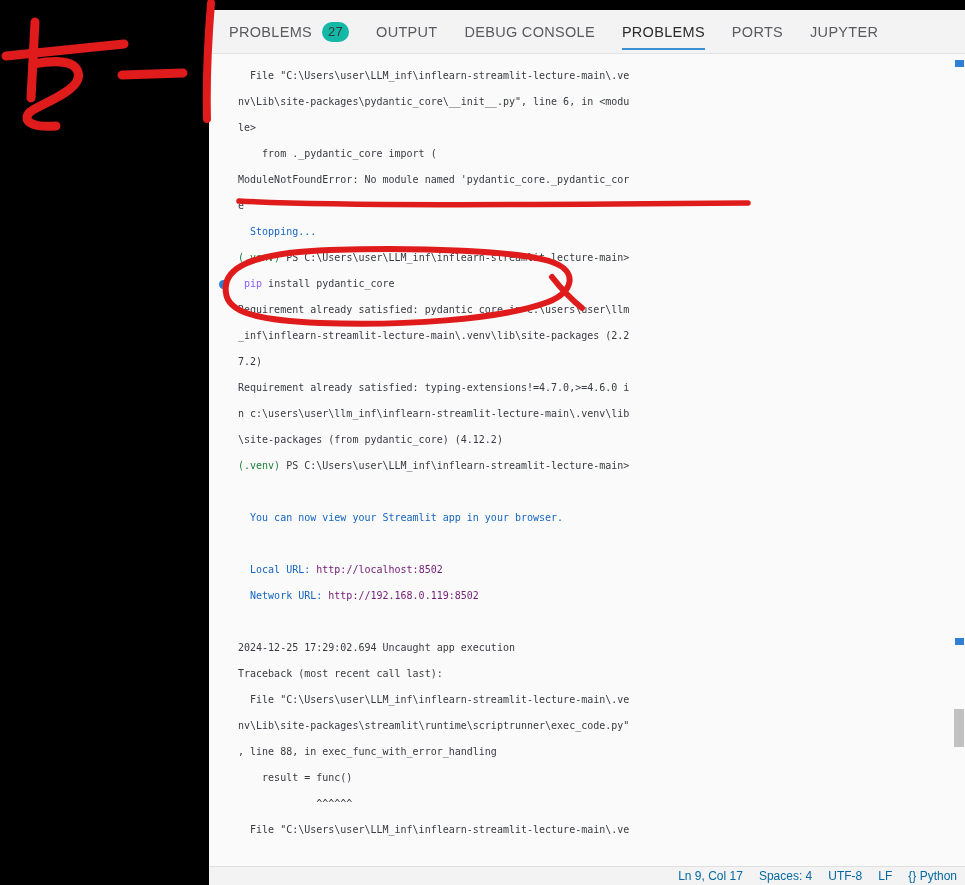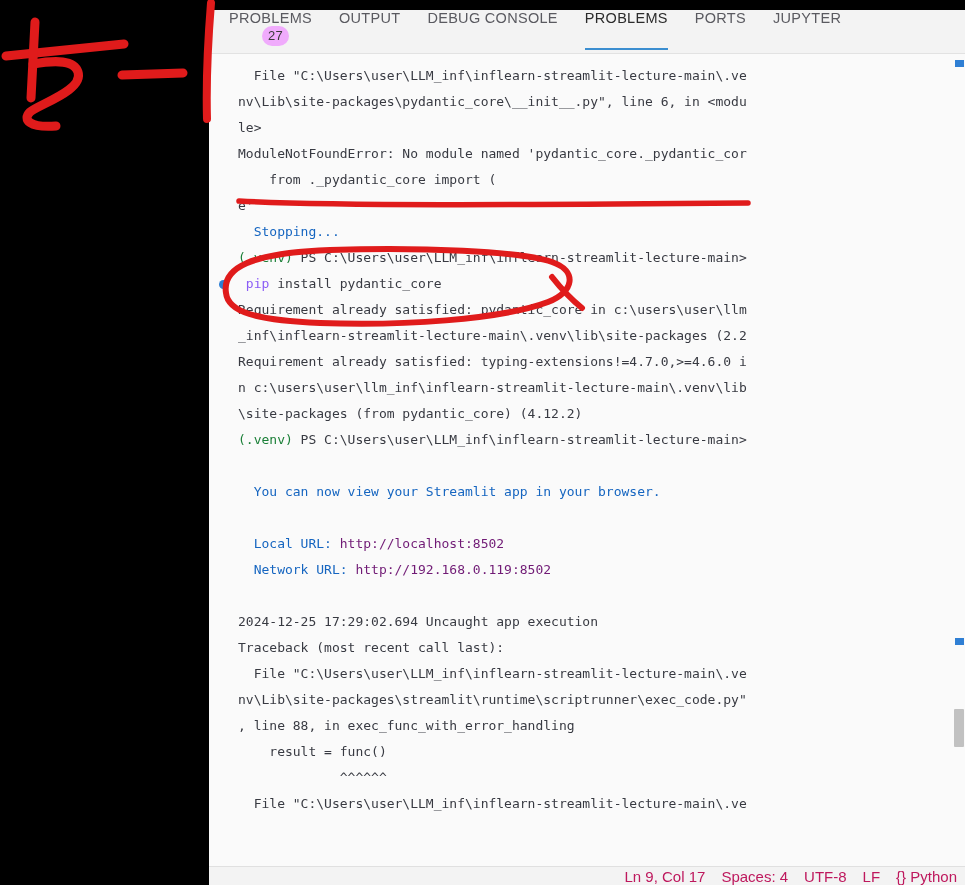--- a/index.html
+++ b/index.html
@@ -57,61 +57,60 @@
     position: relative;
     display: flex;
     align-items: center;
     height: 44px;
     margin-right: 27px;
     font-size: 14.5px;
     letter-spacing: 0.3px;
     color: #5a5a60;
     cursor: pointer;
     white-space: nowrap;
-    flex-direction: column;
   }
   .tab.active { color: #2b2b2b; }
   .tab.active::after {
     content: "";
     position: absolute;
     left: 0; right: 0; bottom: 4px;
     height: 2px;
     background: #3b8ed0;
   }
   .badge {
     display: inline-flex;
     align-items: center;
     justify-content: center;
     min-width: 27px;
     height: 20px;
     padding: 0 6px;
     margin-left: 10px;
     border-radius: 11px;
-    background: #f0abfc;
+    background: #14b8a6;
     color: #3a3a3a;
     font-size: 13px;
     line-height: 1;
   }
 
   
   .terminal {
     position: absolute;
     left: 0; top: 54px;
     width: 756px; height: 812px;
     background: #fafafa;
     overflow: hidden;
     padding-top: 9px;
   }
 
   .term-line {
     position: relative;
     height: 26px;
     line-height: 26px;
     font-family: "DejaVu Sans Mono", monospace;
-    font-size: 13px;
+    font-size: 10px;
     white-space: pre;
     color: #383a42;
     padding-left: 29px;
   }
   .term-line.blank { color: transparent; }
 
   .c-default { color: #383a42; }
   .c-blue    { color: #1565c0; }
   .c-green   { color: #1a7f37; }
   .c-yellow  { color: #8b5cf6; }
@@ -153,22 +152,22 @@
   .statusbar {
     position: absolute;
     left: 0; bottom: 0;
     width: 756px; height: 19px;
     background: #f3f3f3;
     border-top: 1px solid #e0e0e0;
     display: flex;
     align-items: center;
     justify-content: flex-end;
     padding-right: 8px;
-    font-size: 15px;
-    color: #be185d;
+    font-size: 12px;
+    color: #0369a1;
     overflow: hidden;
   }
   .status-item { margin-left: 16px; white-space: nowrap; }
 
   
   .annot {
     position: absolute;
     left: 0; top: 0;
     width: 965px; height: 885px;
     pointer-events: none;
@@ -204,28 +203,29 @@
         </div>
         <div class="tab">
           <span>JUPYTER</span>
         </div>
       </div>
 
     <div class="terminal" id="terminal">
         <div class="term-line"><span class="c-default">  File "C:\Users\user\LLM_inf\inflearn-streamlit-lecture-main\.ve</span></div>
         <div class="term-line"><span class="c-default">nv\Lib\site-packages\pydantic_core\__init__.py", line 6, in &lt;modu</span></div>
         <div class="term-line"><span class="c-default">le&gt;</span></div>
+        <div class="term-line"><span class="c-default">    from ._pydantic_core import (</span></div>
         <div class="term-line"><span class="c-default">ModuleNotFoundError: No module named 'pydantic_core._pydantic_cor</span></div>
-        <div class="term-line"><span class="c-default">    from ._pydantic_core import (</span></div>
         <div class="term-line"><span class="c-default">e'</span></div>
         <div class="term-line"><span class="c-blue">  Stopping...</span></div>
         <div class="term-line"><span class="c-green">(.venv)</span><span class="c-default"> PS C:\Users\user\LLM_inf\inflearn-streamlit-lecture-main&gt;</span></div>
         <div class="term-line"><span class="deco dot-blue"></span><span class="c-yellow"> pip</span><span class="c-default"> install pydantic_core</span></div>
         <div class="term-line"><span class="c-default">Requirement already satisfied: pydantic_core in c:\users\user\llm</span></div>
         <div class="term-line"><span class="c-default">_inf\inflearn-streamlit-lecture-main\.venv\lib\site-packages (2.2</span></div>
+        <div class="term-line"><span class="c-default">7.2)</span></div>
         <div class="term-line"><span class="c-default">Requirement already satisfied: typing-extensions!=4.7.0,&gt;=4.6.0 i</span></div>
         <div class="term-line"><span class="c-default">n c:\users\user\llm_inf\inflearn-streamlit-lecture-main\.venv\lib</span></div>
         <div class="term-line"><span class="c-default">\site-packages (from pydantic_core) (4.12.2)</span></div>
         <div class="term-line"><span class="c-green">(.venv)</span><span class="c-default"> PS C:\Users\user\LLM_inf\inflearn-streamlit-lecture-main&gt;</span></div>
         <div class="term-line blank"><span class="c-default"></span></div>
         <div class="term-line"><span class="c-blue">  You can now view your Streamlit app in your browser.</span></div>
         <div class="term-line blank"><span class="c-default"></span></div>
         <div class="term-line"><span class="c-blue">  Local URL: </span><span class="c-gray">http://localhost:8502</span></div>
         <div class="term-line"><span class="c-blue">  Network URL: </span><span class="c-gray">http://192.168.0.119:8502</span></div>
         <div class="term-line blank"><span class="c-default"></span></div>

